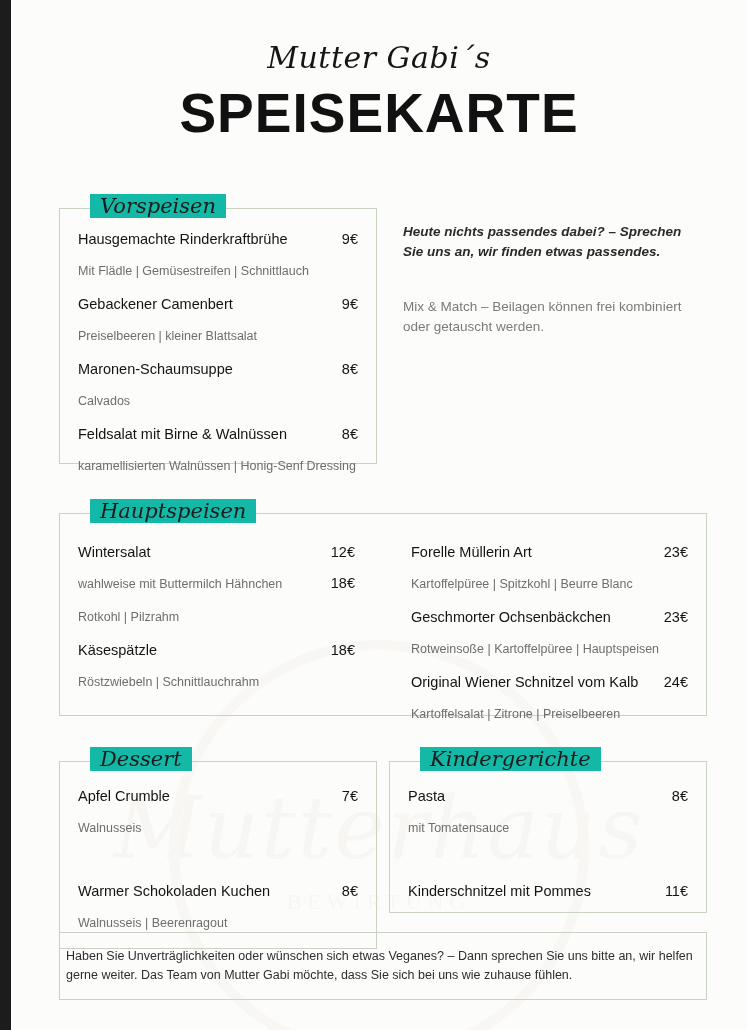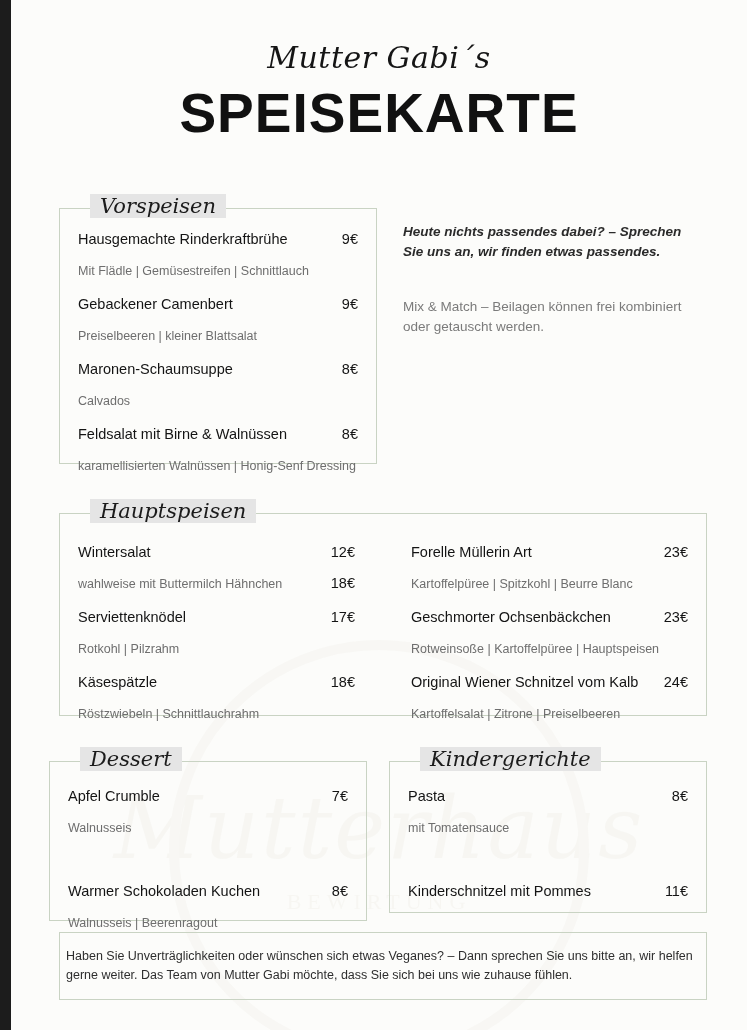--- a/index.html
+++ b/index.html
@@ -100,21 +100,21 @@
   .section {
     position: absolute;
     border: 1px solid #c9d3c3;
     box-sizing: border-box;
     background: transparent;
   }
   .section-title {
     position: absolute;
     top: -15px;
     left: 30px;
-    background: #e5e5e5;
+    background: #14b8a6;
     padding: 0 10px;
     font-family: "DejaVu Serif", serif;
     font-style: italic;
     font-size: 21px;
     color: #1b1b1b;
     white-space: nowrap;
   }
   .section-body {
     padding: 22px 18px 16px 18px;
   }
@@ -281,24 +281,20 @@
                 <span class="dish-name">Wintersalat</span>
                 <span class="dish-price">12€</span>
               </div>
               <div class="dish-desc-row">
                 <span class="dish-desc">wahlweise mit Buttermilch Hähnchen</span>
                 <span class="dish-price-2">18€</span>
               </div>
             </div>
 
             <div class="dish">
-              <div class="dish-head">
-                <span class="dish-name">Serviettenknödel</span>
-                <span class="dish-price">17€</span>
-              </div>
               <div class="dish-desc">Rotkohl | Pilzrahm</div>
             </div>
 
             <div class="dish" style="margin-bottom:0;">
               <div class="dish-head">
                 <span class="dish-name">Käsespätzle</span>
                 <span class="dish-price">18€</span>
               </div>
               <div class="dish-desc">Röstzwiebeln | Schnittlauchrahm</div>
             </div>
@@ -327,21 +323,21 @@
                 <span class="dish-price">24€</span>
               </div>
               <div class="dish-desc">Kartoffelsalat | Zitrone | Preiselbeeren</div>
             </div>
           </div>
 
         </div>
       </div>
     </div>
 
-    <div class="section" style="left:38px; top:761px; width:318px; height:160px;">
+    <div class="section" style="left:48px; top:761px; width:318px; height:188px;">
       <div class="section-title">Dessert</div>
       <div class="section-body" style="padding-top:26px;">
         <div class="dish" style="margin-bottom:46px;">
           <div class="dish-head">
             <span class="dish-name">Apfel Crumble</span>
             <span class="dish-price">7€</span>
           </div>
           <div class="dish-desc">Walnusseis</div>
         </div>
         <div class="dish" style="margin-bottom:0;">

